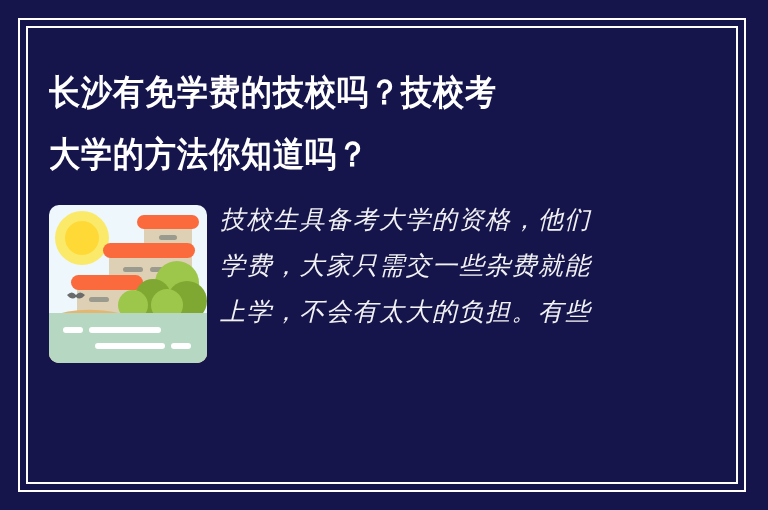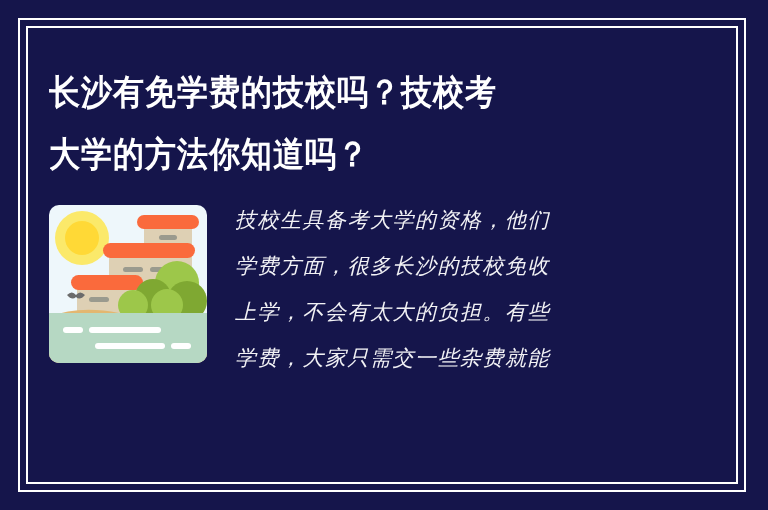--- a/index.html
+++ b/index.html
@@ -76,24 +76,24 @@
     position: relative;
     width: 158px;
     height: 158px;
     flex: 0 0 158px;
     margin-top: 8px;
   }
   .illu-svg { display: block; width: 158px; height: 158px; }
 
   
   .body-text {
-    margin-left: 28px;
+    margin-left: 13px;
     width: 420px;
     color: #f2f2f5;
-    font-size: 21px;
+    font-size: 25px;
     line-height: 46px;
     font-family: "Liberation Serif", "DejaVu Serif", serif;
     font-style: italic;
     letter-spacing: 1.5px;
     text-align: justify;
   }
   .body-line { white-space: nowrap; }
 </style>
 </head>
 <body>
@@ -151,19 +151,18 @@
           <rect x="14" y="122" width="20" height="6" rx="3" fill="#ffffff"></rect>
           <rect x="40" y="122" width="72" height="6" rx="3" fill="#ffffff"></rect>
           <rect x="46" y="138" width="70" height="6" rx="3" fill="#ffffff"></rect>
           <rect x="122" y="138" width="20" height="6" rx="3" fill="#ffffff"></rect>
         </g>
       </svg>
     </div>
 
     <div class="body-text">
       <div class="body-line">技校生具备考大学的资格，他们</div>
-      <div class="body-line">学费方面，很多长沙的技校免收</div>
+      <div class="body-line">学费，大家只需交一些杂费就能</div>
       <div class="body-line">上学，不会有太大的负担。有些</div>
-      <div class="body-line">学费，大家只需交一些杂费就能</div>
     </div>
 
   </div>
 </div>
 
 </body></html>

